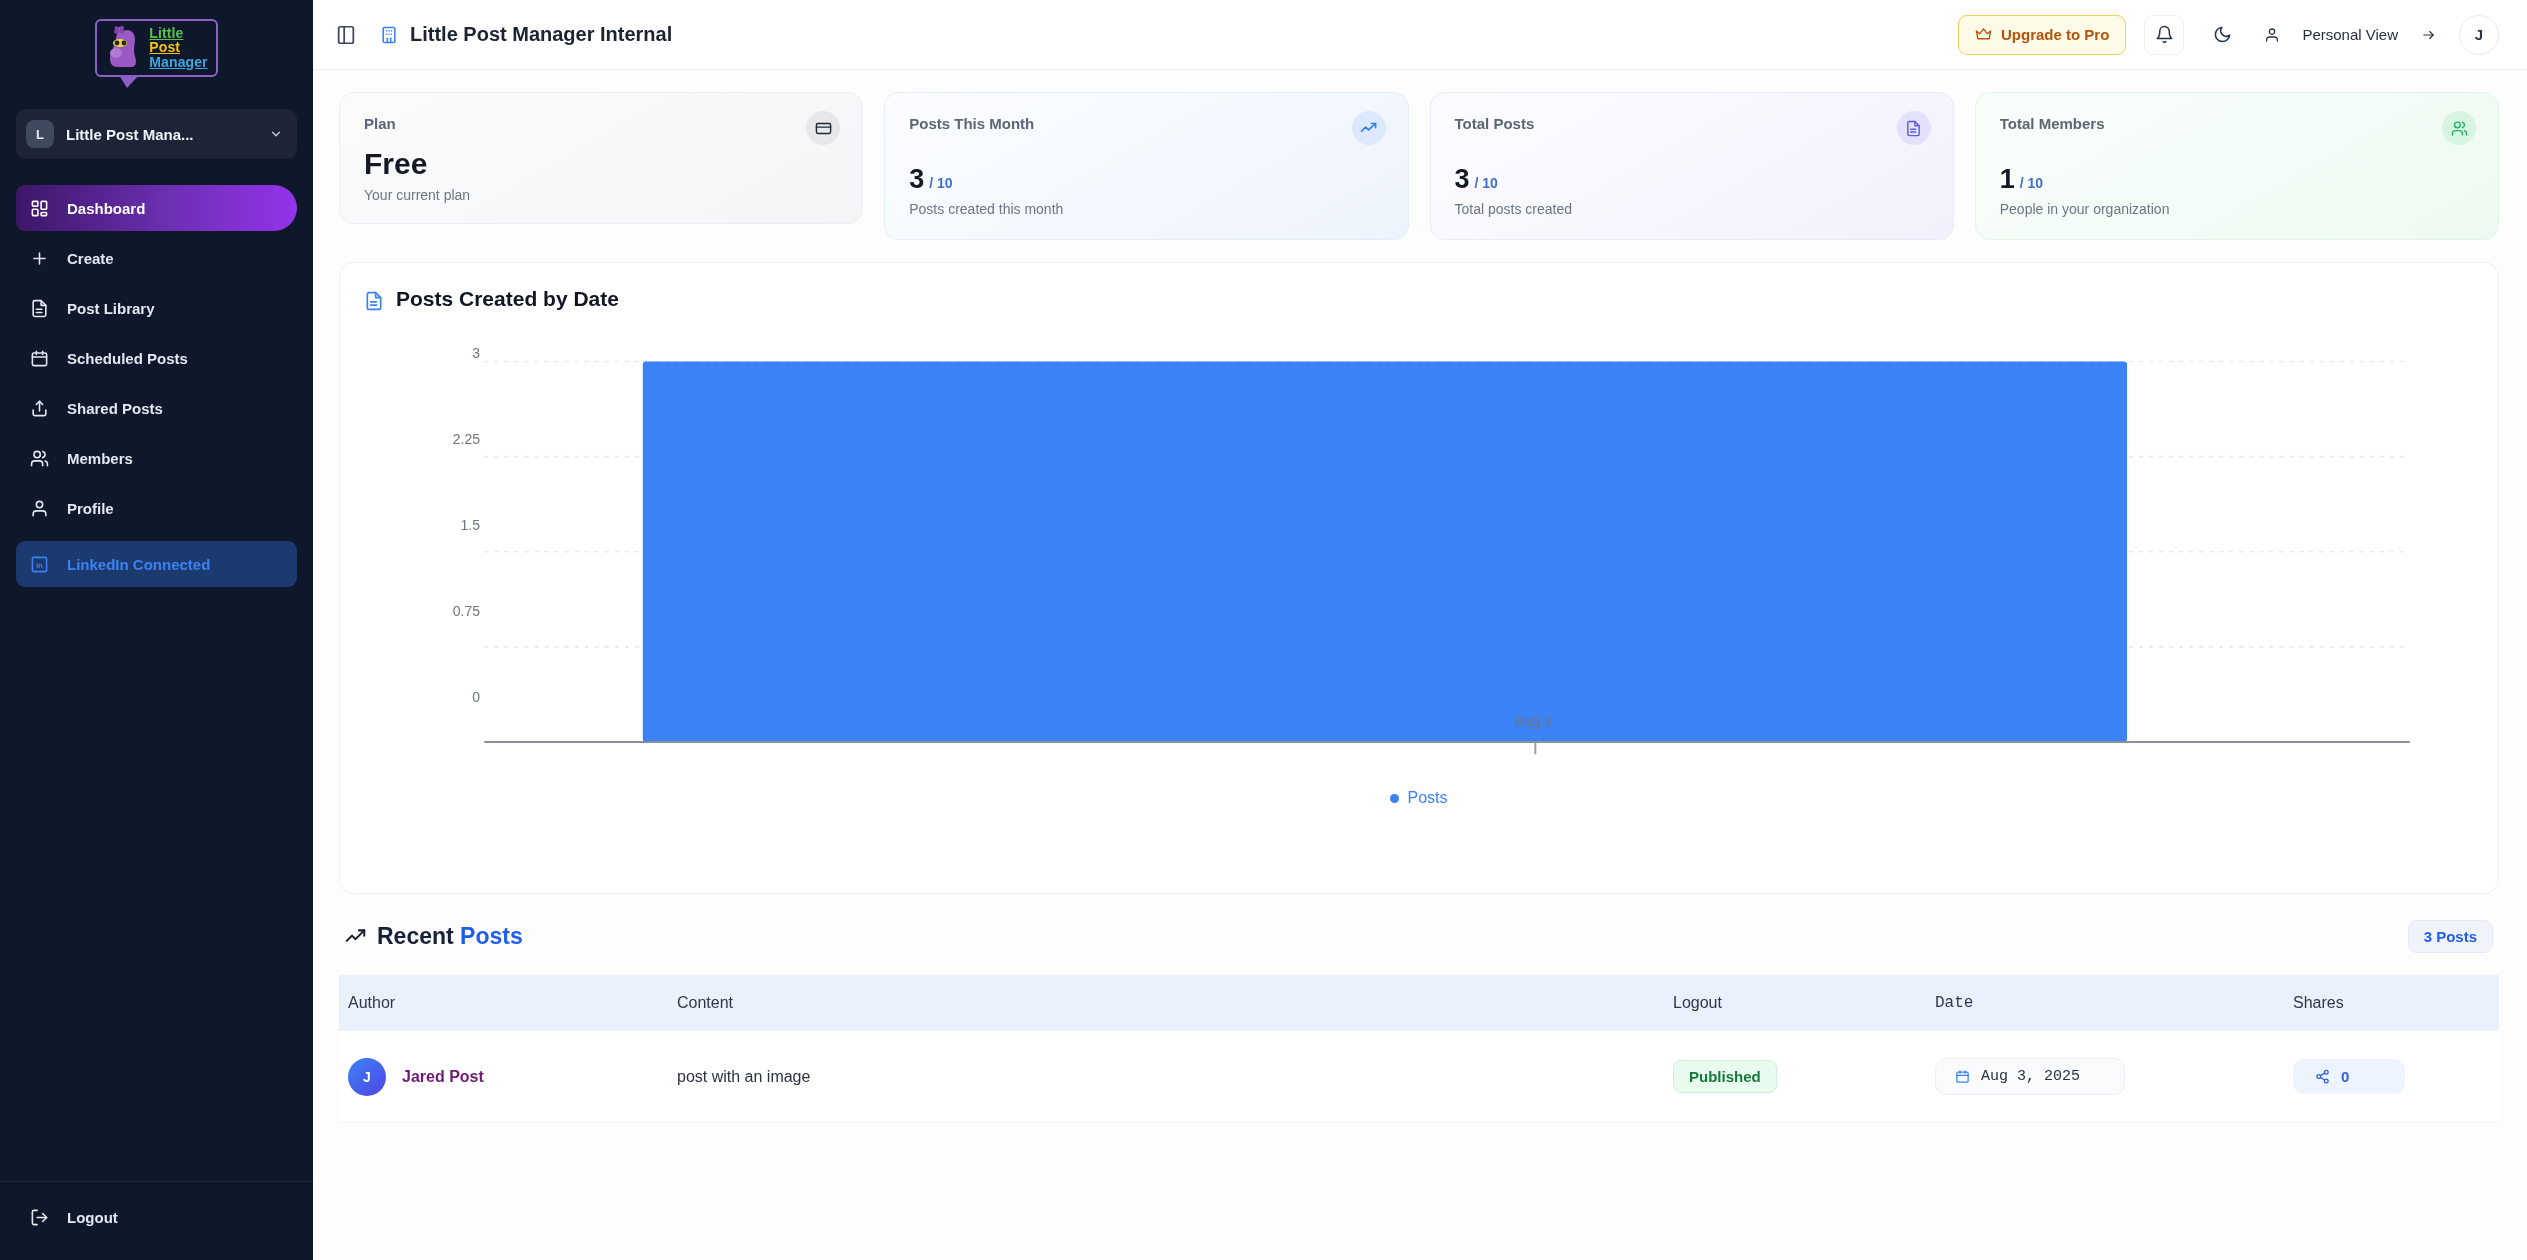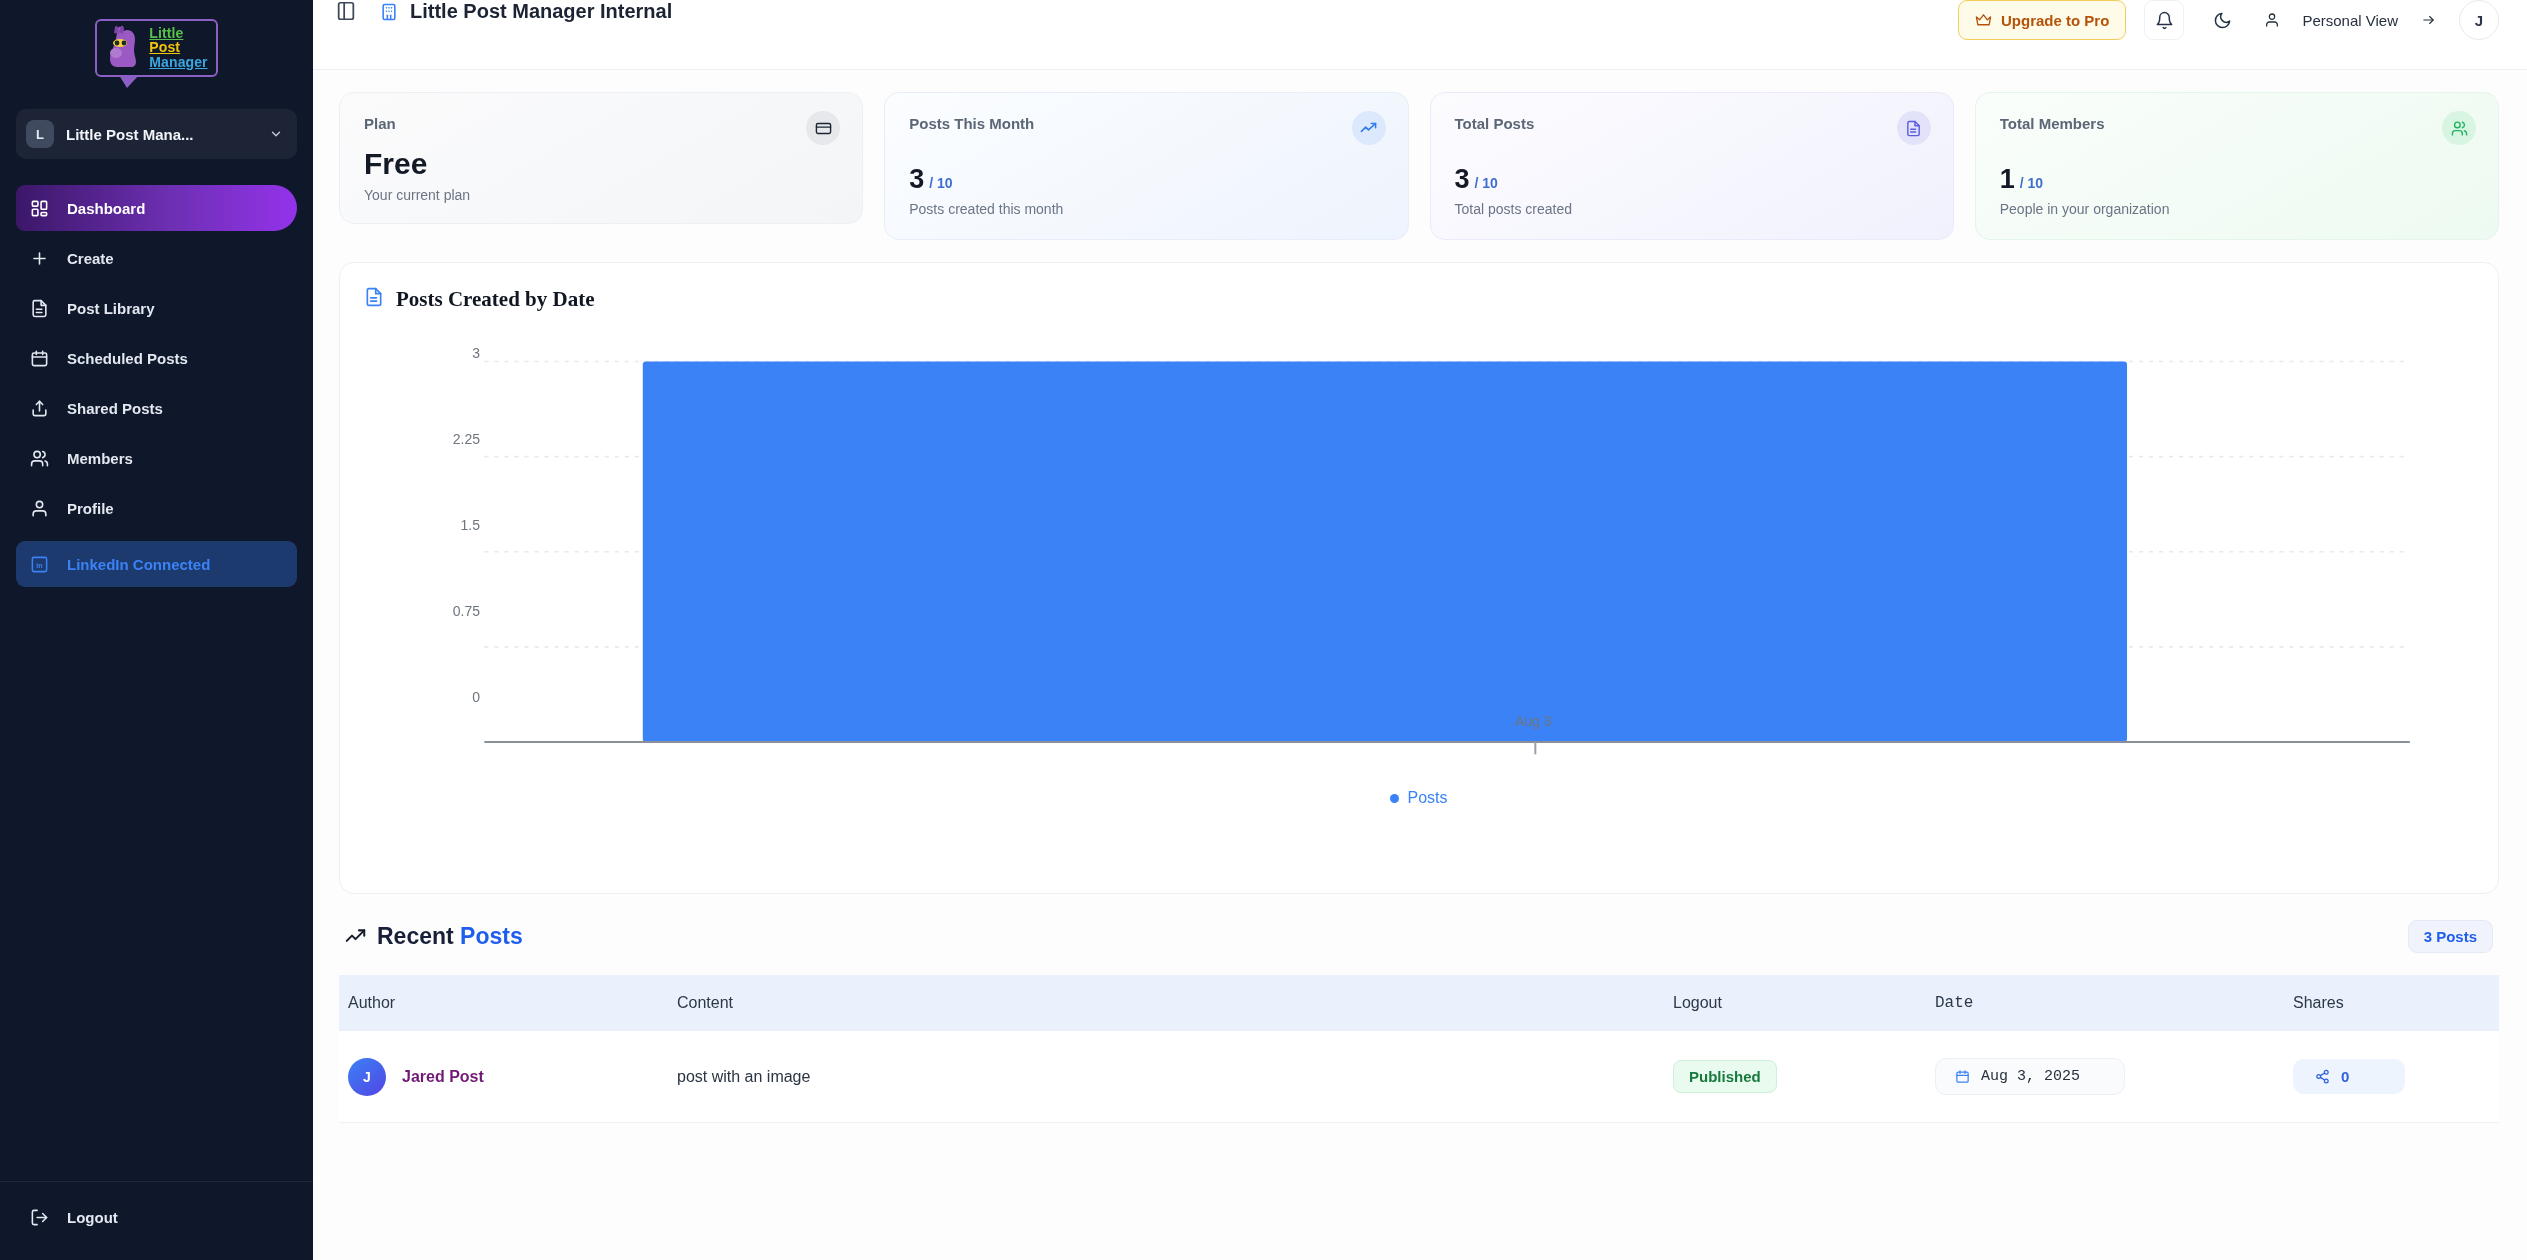--- a/index.html
+++ b/index.html
@@ -98,21 +98,21 @@
     padding: 0 14px; border-radius: 9px; cursor: pointer;
     color: #e3e8f0; font-size: 15px; font-weight: 600;
   }
   .logout .ico { width: 19px; height: 19px; flex: 0 0 19px; }
 
   
   .main { flex: 1 1 auto; height: 1260px; background: #fdfdfe; overflow: hidden; position: relative;}
   .topbar {
     height: 70px; background: #ffffff;
     border-bottom: 1px solid #eceff3;
-    display: flex; align-items: flex-start;
+    display: flex; align-items: center;
     padding: 0 28px 0 22px;
   }
   .panel-icon { width: 22px; height: 22px; color: #3d4757; cursor: pointer; flex: 0 0 22px; }
   .topbar-title {
     display: flex; align-items: center; gap: 11px;
     margin-left: 22px;
   }
   .bldg { width: 20px; height: 20px; color: #3b82f6; flex: 0 0 20px;}
   .topbar-title .t { font-size: 20px; font-weight: 700; color: #1c2433; white-space: nowrap;}
   .topbar-right { margin-left: auto; display: flex; align-items: center; gap: 18px; }
@@ -175,21 +175,21 @@
   .ci-blue { background: #dce9fd; color: #2f7bef; }
   .ci-indigo { background: #e2e2fb; color: #5c5ce0; }
   .ci-green { background: #d7f5e0; color: #24b263; }
 
   
   .chart-card {
     margin-top: 22px; background: #fff;
     border: 1px solid #edf0f4; border-radius: 15px;
     height: 632px; padding: 24px 28px 0 24px; position: relative;
   }
-  .chart-head { display: flex; align-items: flex-start; gap: 12px; font-family: Liberation Serif, serif; }
+  .chart-head { display: flex; align-items: flex-end; gap: 12px; }
   .chart-head .ico { width: 20px; height: 20px; color: #3b82f6; flex: 0 0 20px;}
   .chart-title { font-size: 21px; font-weight: 700; color: #101722; }
   .plot { position: absolute; left: 24px; right: 28px; top: 78px; bottom: 20px; }
   .plot svg { width: 100%; height: 100%; display: block; }
   .legend {
     position: absolute; left: 0; right: 0; bottom: 86px;
     display: flex; align-items: center; justify-content: center; gap: 8px;
   }
   .legend .dot { width: 9px; height: 9px; border-radius: 50%; background: #3b82f6; }
   .legend .lbl { font-size: 16px; color: #3b82f6; }

